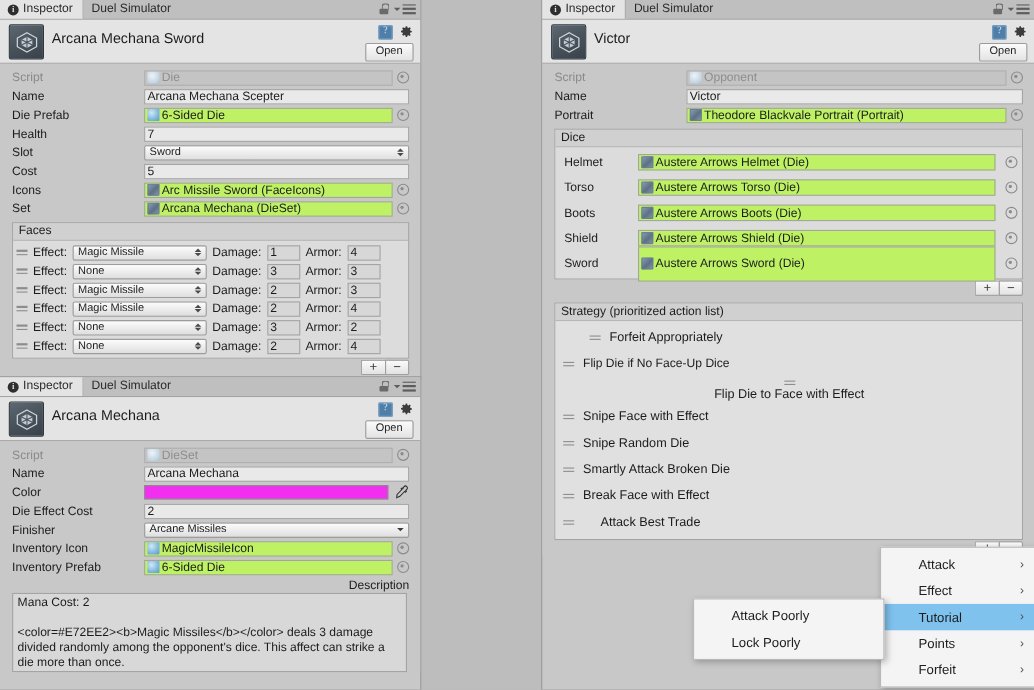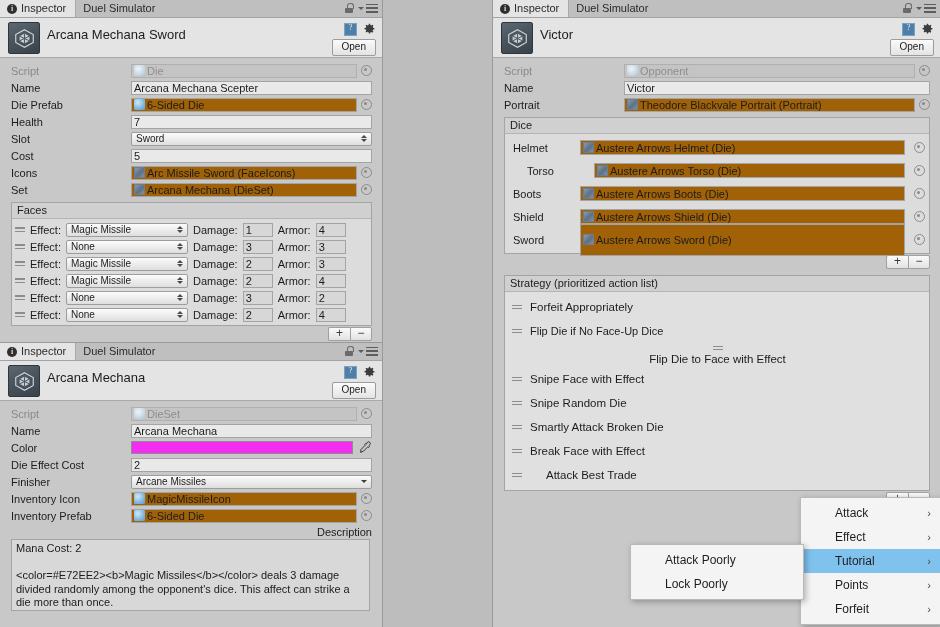--- a/index.html
+++ b/index.html
@@ -58,21 +58,21 @@
 
   
   .ibody{background:#c8c8c8;padding:4px 0 0 0;}
   .row{display:flex;align-items:center;height:17px;padding:0 10px 0 11px;}
   .lab{width:120px;flex:0 0 120px;font-size:11px;color:#1c1c1c;}
   .lab.dim{color:#898989;}
   .fld{flex:1;height:14px;box-sizing:border-box;background:#e9e9e9;border:1px solid #a4a4a4;
        font-size:11px;line-height:12px;padding:0 2px;color:#1c1c1c;overflow:hidden;
        white-space:nowrap;display:flex;align-items:center;}
   .fld.dis{background:#c4c4c4;border-color:#b0b0b0;color:#8e8e8e;}
-  .fld.obj{background:#a16207;}
+  .fld.obj{background:#bef264;}
   .radio{width:11px;flex:0 0 11px;margin-left:4px;height:11px;border-radius:50%;
          border:1.4px solid #8b8b8b;box-sizing:border-box;position:relative;}
   .radio:after{content:"";position:absolute;left:2.3px;top:2.3px;width:3px;height:3px;
                border-radius:50%;background:#8b8b8b;}
   .pop{flex:1;height:14px;box-sizing:border-box;
        background:linear-gradient(#fcfcfc,#dedede);border:1px solid #9d9d9d;border-radius:2px;
        font-size:10px;line-height:12px;padding:0 4px;display:flex;align-items:center;
        justify-content:space-between;color:#1c1c1c;}
   .updown{display:flex;flex-direction:column;gap:1px;align-items:center;}
   .updown i{width:0;height:0;border-left:3px solid transparent;border-right:3px solid transparent;}
@@ -520,21 +520,21 @@
       <div class="lbox-head">Dice</div>
       <div class="lbox-inner" id="opp-dice">
           <div class="lrow" style="height:23px;padding:0 4px 0 8px;">
             <span class="labsm" style="flex:0 0 62px;">Helmet</span>
             <span class="fld obj" style="height:15px;">
               <span class="objico tex"></span>
               <span>Austere Arrows Helmet (Die)</span>
             </span>
             <span class="radio"></span>
           </div>
-          <div class="lrow" style="height:23px;padding:0 4px 0 22px;">
+          <div class="lrow" style="height:23px;padding:0 4px 0 8px;">
             <span class="labsm" style="flex:0 0 62px;">Torso</span>
             <span class="fld obj" style="height:15px;">
               <span class="objico tex"></span>
               <span>Austere Arrows Torso (Die)</span>
             </span>
             <span class="radio"></span>
           </div>
           <div class="lrow" style="height:23px;padding:0 4px 0 8px;">
             <span class="labsm" style="flex:0 0 62px;">Boots</span>
             <span class="fld obj" style="height:15px;">
@@ -562,21 +562,21 @@
         </div>
     </div>
     <div class="addrem" style="margin-top:1px;">
       <div class="ar-btn plus">+</div>
       <div class="ar-btn minus">−</div>
     </div>
 
     <div class="lbox" style="margin-top:6px;">
       <div class="lbox-head">Strategy (prioritized action list)</div>
       <div class="lbox-inner" id="opp-strategy" style="background:#e0e0e0;padding:3px 0;">
-          <div class="lrow" style="height:24px;padding:0 6px 0 7px;gap:8px;">
+          <div class="lrow" style="height:24px;padding:0 6px 0 7px;gap:8px;margin-left:24px;">
             <span class="grip">
               <i></i>
               <i></i>
             </span>
             <span class="labsm" style="font-size:11.5px;">Forfeit Appropriately</span>
           </div>
           <div class="lrow" style="height:24px;padding:0 6px 0 7px;gap:8px;">
             <span class="grip">
               <i></i>
               <i></i>

